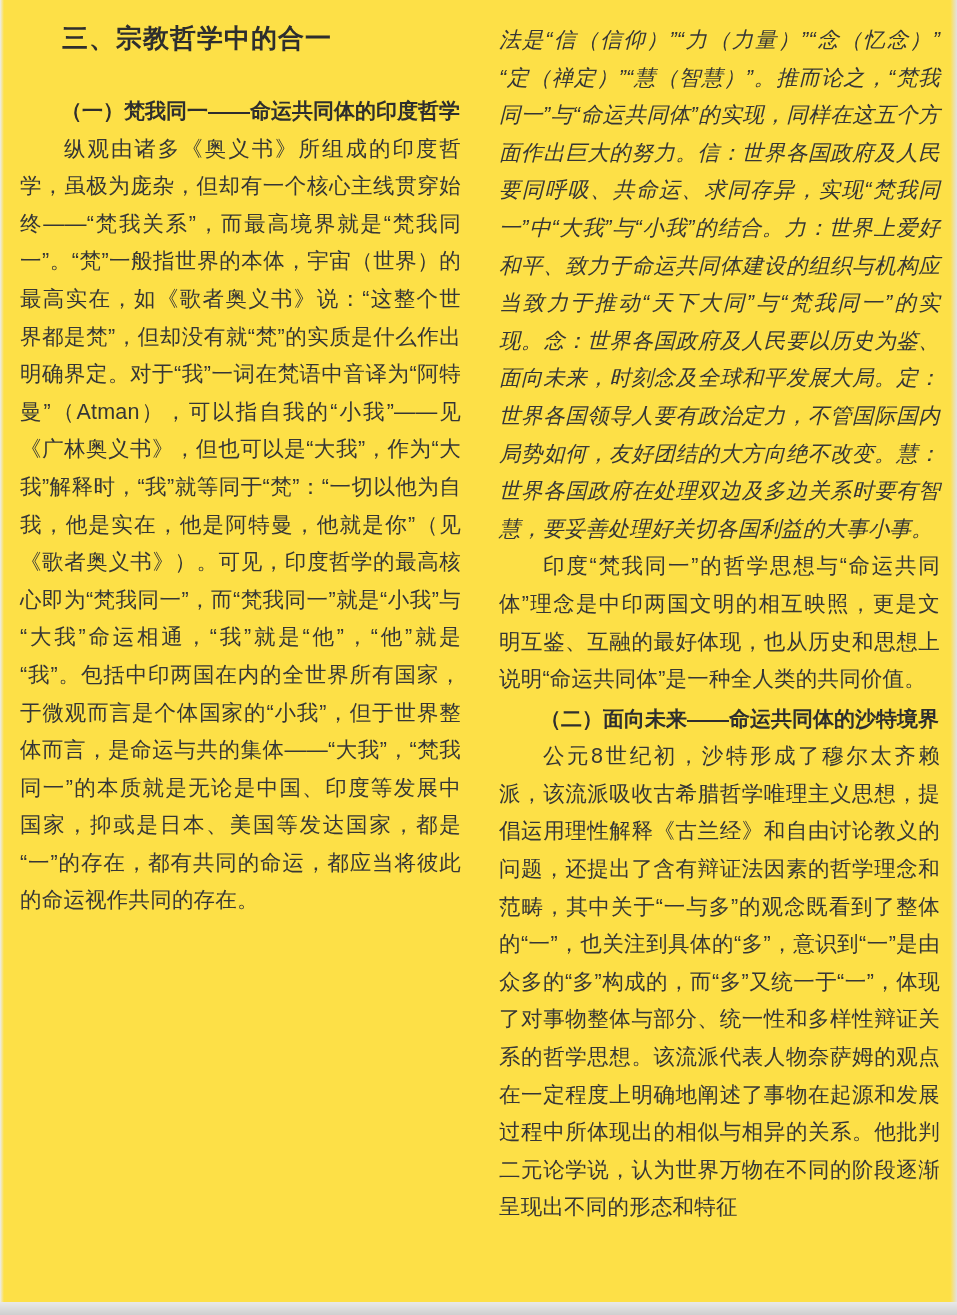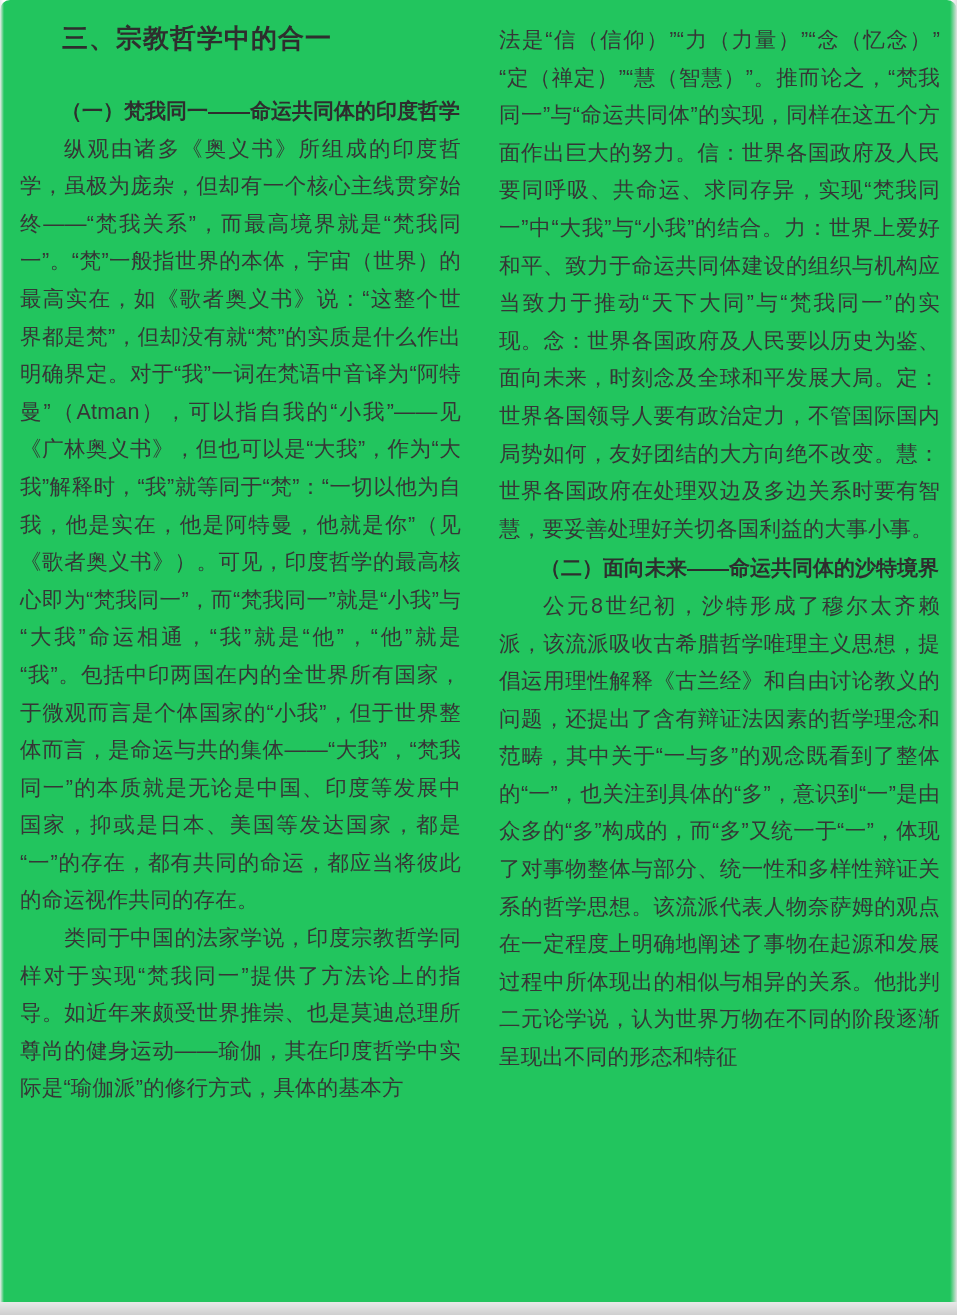--- a/index.html
+++ b/index.html
@@ -11,22 +11,21 @@
     width: 957px;
     height: 1315px;
     position: relative;
     overflow: hidden;
     font-family: "Liberation Sans", "DejaVu Sans", sans-serif;
     color: #333333;
   }
   .page {
     position: absolute;
     inset: 0;
-    background: #22c55e;
-    border-radius: 10px;
+    background: #fde047;
   }
   .col {
     position: absolute;
     top: 0;
   }
   .col-left  { left: 20px;  width: 441px; }
   .col-right { left: 499px; width: 441px; padding-top: 22px; }
 
   h1.doc-heading {
     margin: 20px 0 36px 0;
@@ -53,20 +52,21 @@
     font-size: 21.5px;
     line-height: 37.6px;
     text-align: justify;
     text-justify: inter-ideograph;
     text-indent: 44px;
     letter-spacing: 0.2px;
     color: #363636;
   }
   p.body-text.cont {
     text-indent: 0;
+    font-style: italic;
   }
 
   
   .edge {
     position: absolute;
     pointer-events: none;
   }
   .edge-left   { left: 0; top: 0; bottom: 0; width: 4px;
                  background: linear-gradient(to right, #ececec, rgba(255,255,255,0)); }
   .edge-right  { right: 0; top: 0; bottom: 0; width: 7px;
@@ -80,26 +80,26 @@
 <div class="page">
 
   <div class="col col-left">
     <h1 class="doc-heading">三、宗教哲学中的合一</h1>
 
     <h2 class="doc-subheading">（一）梵我同一——命运共同体的印度哲学</h2>
 
 
     <p class="body-text">纵观由诸多《奥义书》所组成的印度哲学，虽极为庞杂，但却有一个核心主线贯穿始终——“梵我关系”，而最高境界就是“梵我同一”。“梵”一般指世界的本体，宇宙（世界）的最高实在，如《歌者奥义书》说：“这整个世界都是梵”，但却没有就“梵”的实质是什么作出明确界定。对于“我”一词在梵语中音译为“阿特曼”（Atman），可以指自我的“小我”——见《广林奥义书》，但也可以是“大我”，作为“大我”解释时，“我”就等同于“梵”：“一切以他为自我，他是实在，他是阿特曼，他就是你”（见《歌者奥义书》）。可见，印度哲学的最高核心即为“梵我同一”，而“梵我同一”就是“小我”与“大我”命运相通，“我”就是“他”，“他”就是“我”。包括中印两国在内的全世界所有国家，于微观而言是个体国家的“小我”，但于世界整体而言，是命运与共的集体——“大我”，“梵我同一”的本质就是无论是中国、印度等发展中国家，抑或是日本、美国等发达国家，都是“一”的存在，都有共同的命运，都应当将彼此的命运视作共同的存在。</p>
 
-    <p class="body-text">类同于中国的法家学说，印度宗教哲学同样对于实现“梵我同一”提供了方法论上的指导。如近年来颇受世界推崇、也是莫迪总理所尊尚的健身运动——瑜伽，其在印度哲学中实际是“瑜伽派”的修行方式，具体的基本方</p>
   </div>
 
   <div class="col col-right">
     <p class="body-text cont">法是“信（信仰）”“力（力量）”“念（忆念）”“定（禅定）”“慧（智慧）”。推而论之，“梵我同一”与“命运共同体”的实现，同样在这五个方面作出巨大的努力。信：世界各国政府及人民要同呼吸、共命运、求同存异，实现“梵我同一”中“大我”与“小我”的结合。力：世界上爱好和平、致力于命运共同体建设的组织与机构应当致力于推动“天下大同”与“梵我同一”的实现。念：世界各国政府及人民要以历史为鉴、面向未来，时刻念及全球和平发展大局。定：世界各国领导人要有政治定力，不管国际国内局势如何，友好团结的大方向绝不改变。慧：世界各国政府在处理双边及多边关系时要有智慧，要妥善处理好关切各国利益的大事小事。</p>
 
+    <p class="body-text">印度“梵我同一”的哲学思想与“命运共同体”理念是中印两国文明的相互映照，更是文明互鉴、互融的最好体现，也从历史和思想上说明“命运共同体”是一种全人类的共同价值。</p>
 
     <h2 class="doc-subheading">（二）面向未来——命运共同体的沙特境界</h2>
 
     <p class="body-text">公元8世纪初，沙特形成了穆尔太齐赖派，该流派吸收古希腊哲学唯理主义思想，提倡运用理性解释《古兰经》和自由讨论教义的问题，还提出了含有辩证法因素的哲学理念和范畴，其中关于“一与多”的观念既看到了整体的“一”，也关注到具体的“多”，意识到“一”是由众多的“多”构成的，而“多”又统一于“一”，体现了对事物整体与部分、统一性和多样性辩证关系的哲学思想。该流派代表人物奈萨姆的观点在一定程度上明确地阐述了事物在起源和发展过程中所体现出的相似与相异的关系。他批判二元论学说，认为世界万物在不同的阶段逐渐呈现出不同的形态和特征</p>
   </div>
 
   <div class="edge edge-left"></div>
   <div class="edge edge-right"></div>
   <div class="edge edge-bottom"></div>
 </div>

